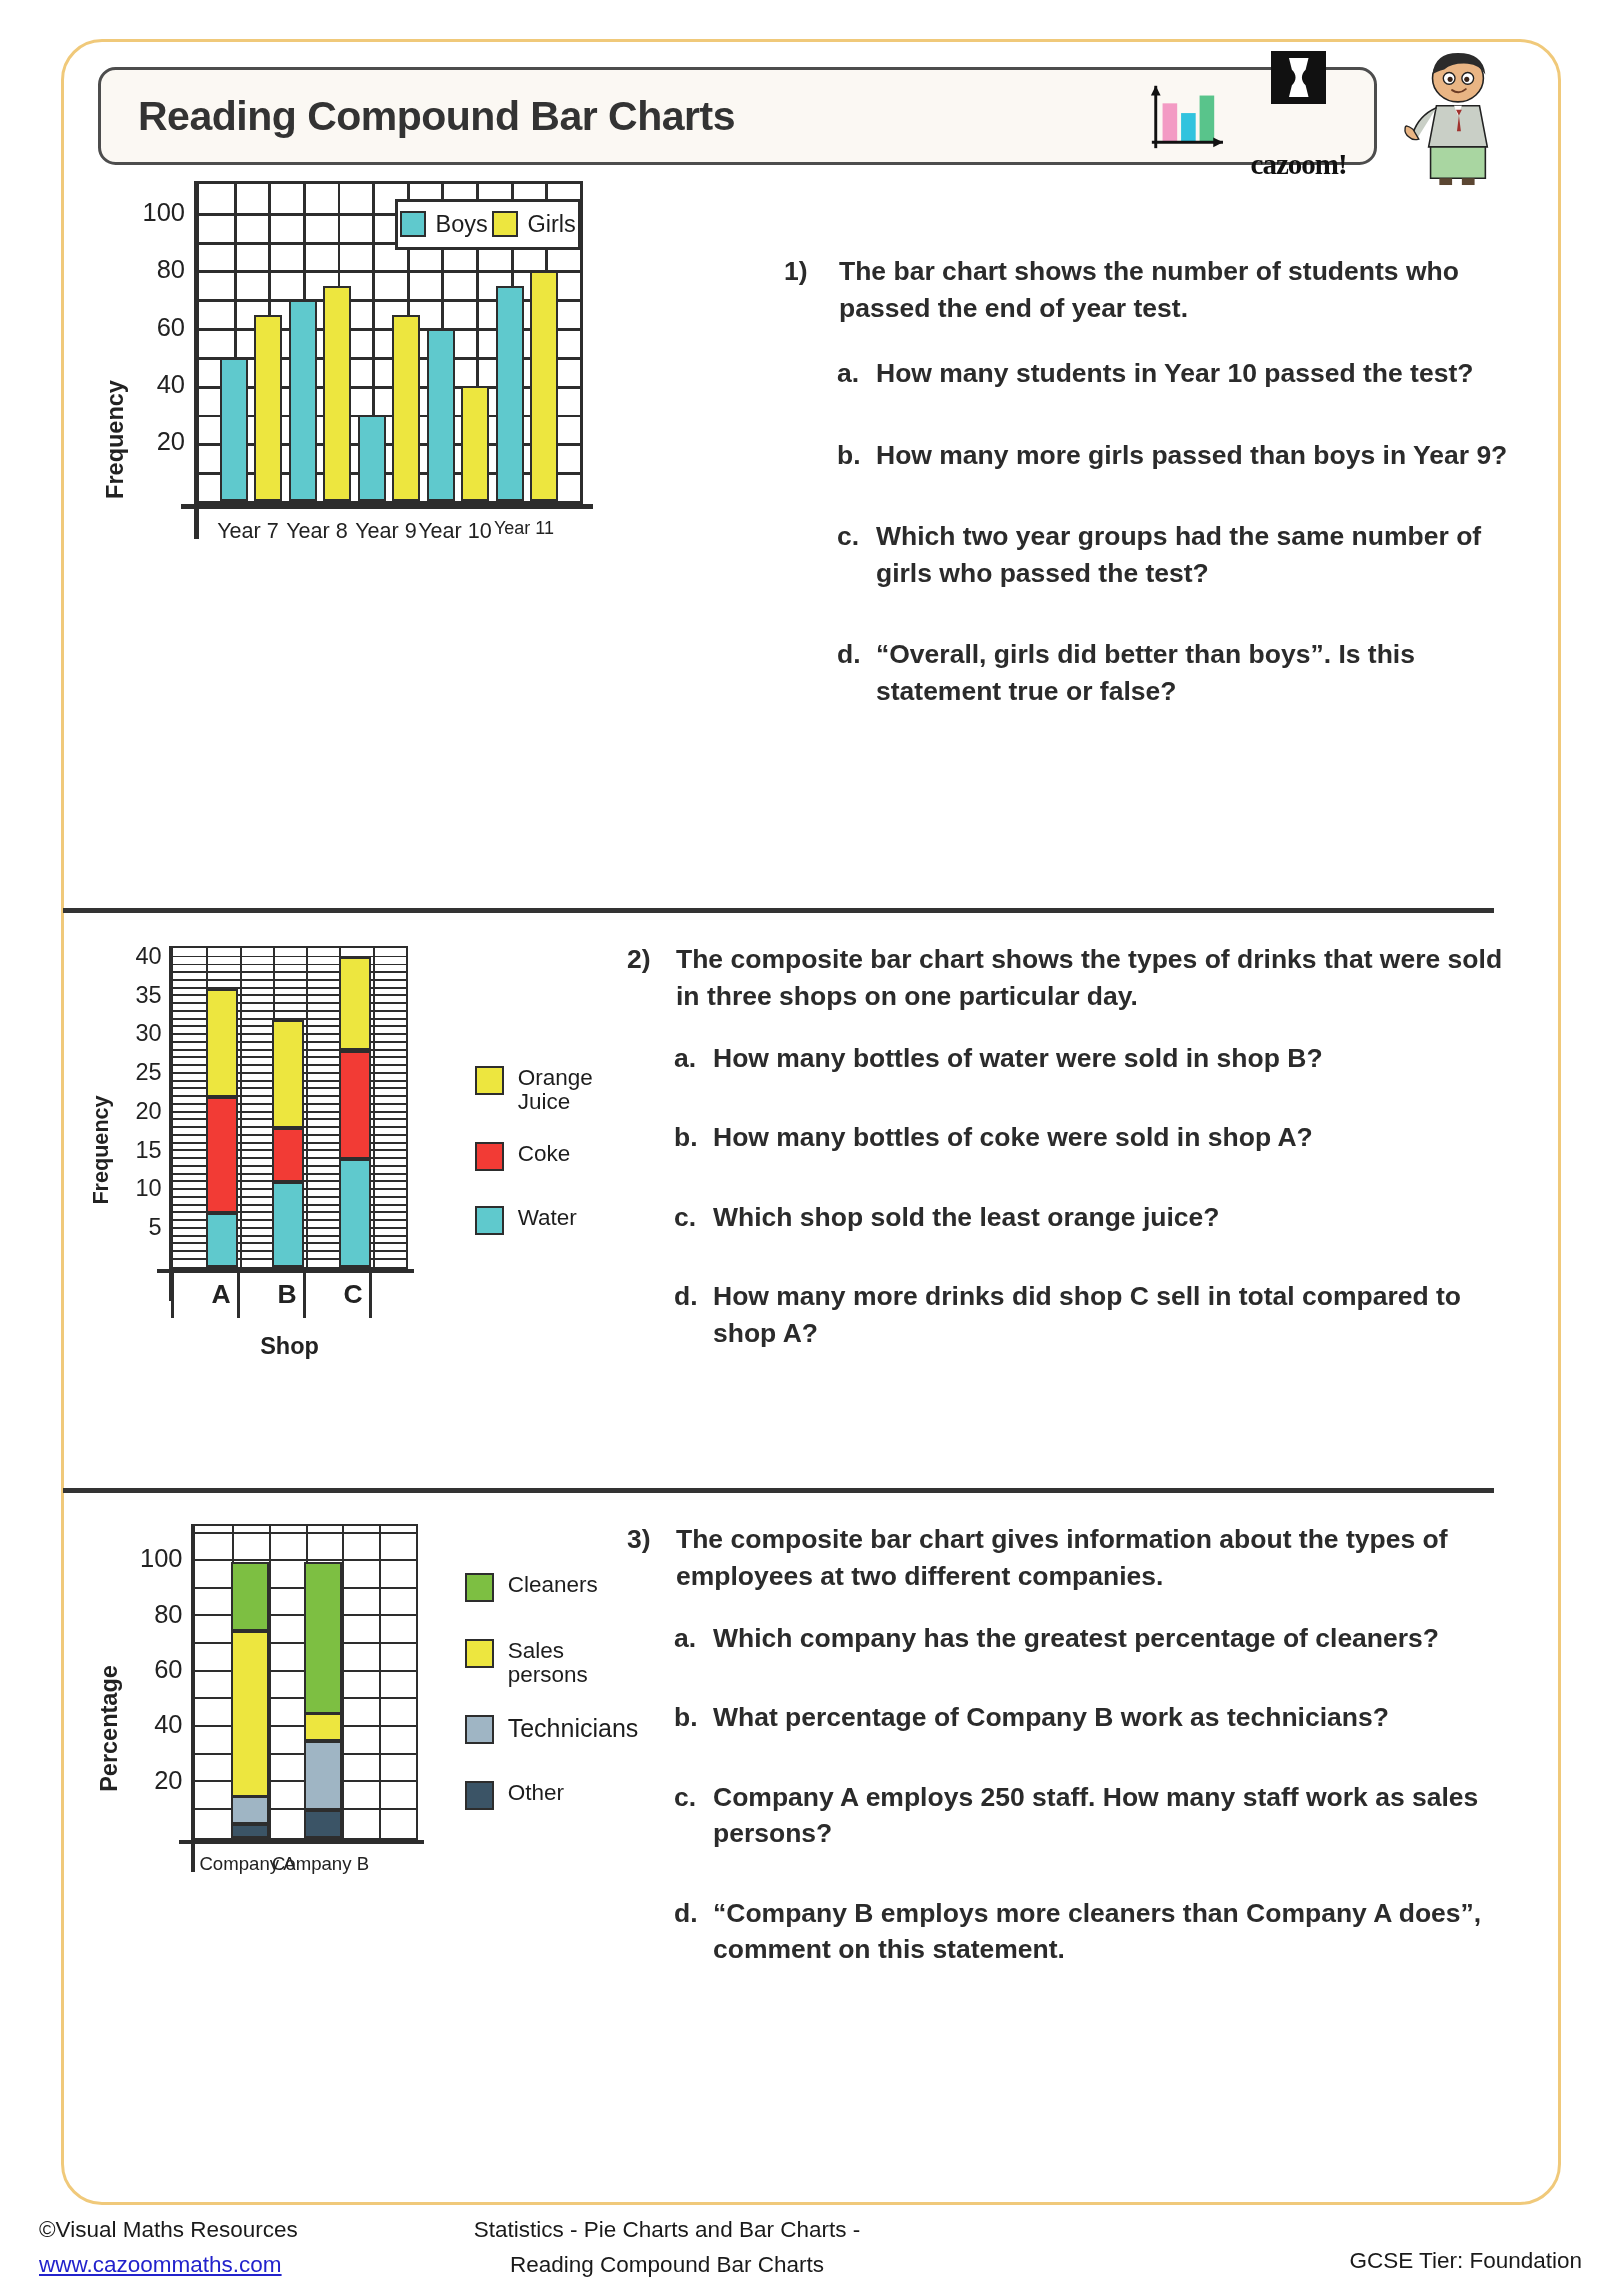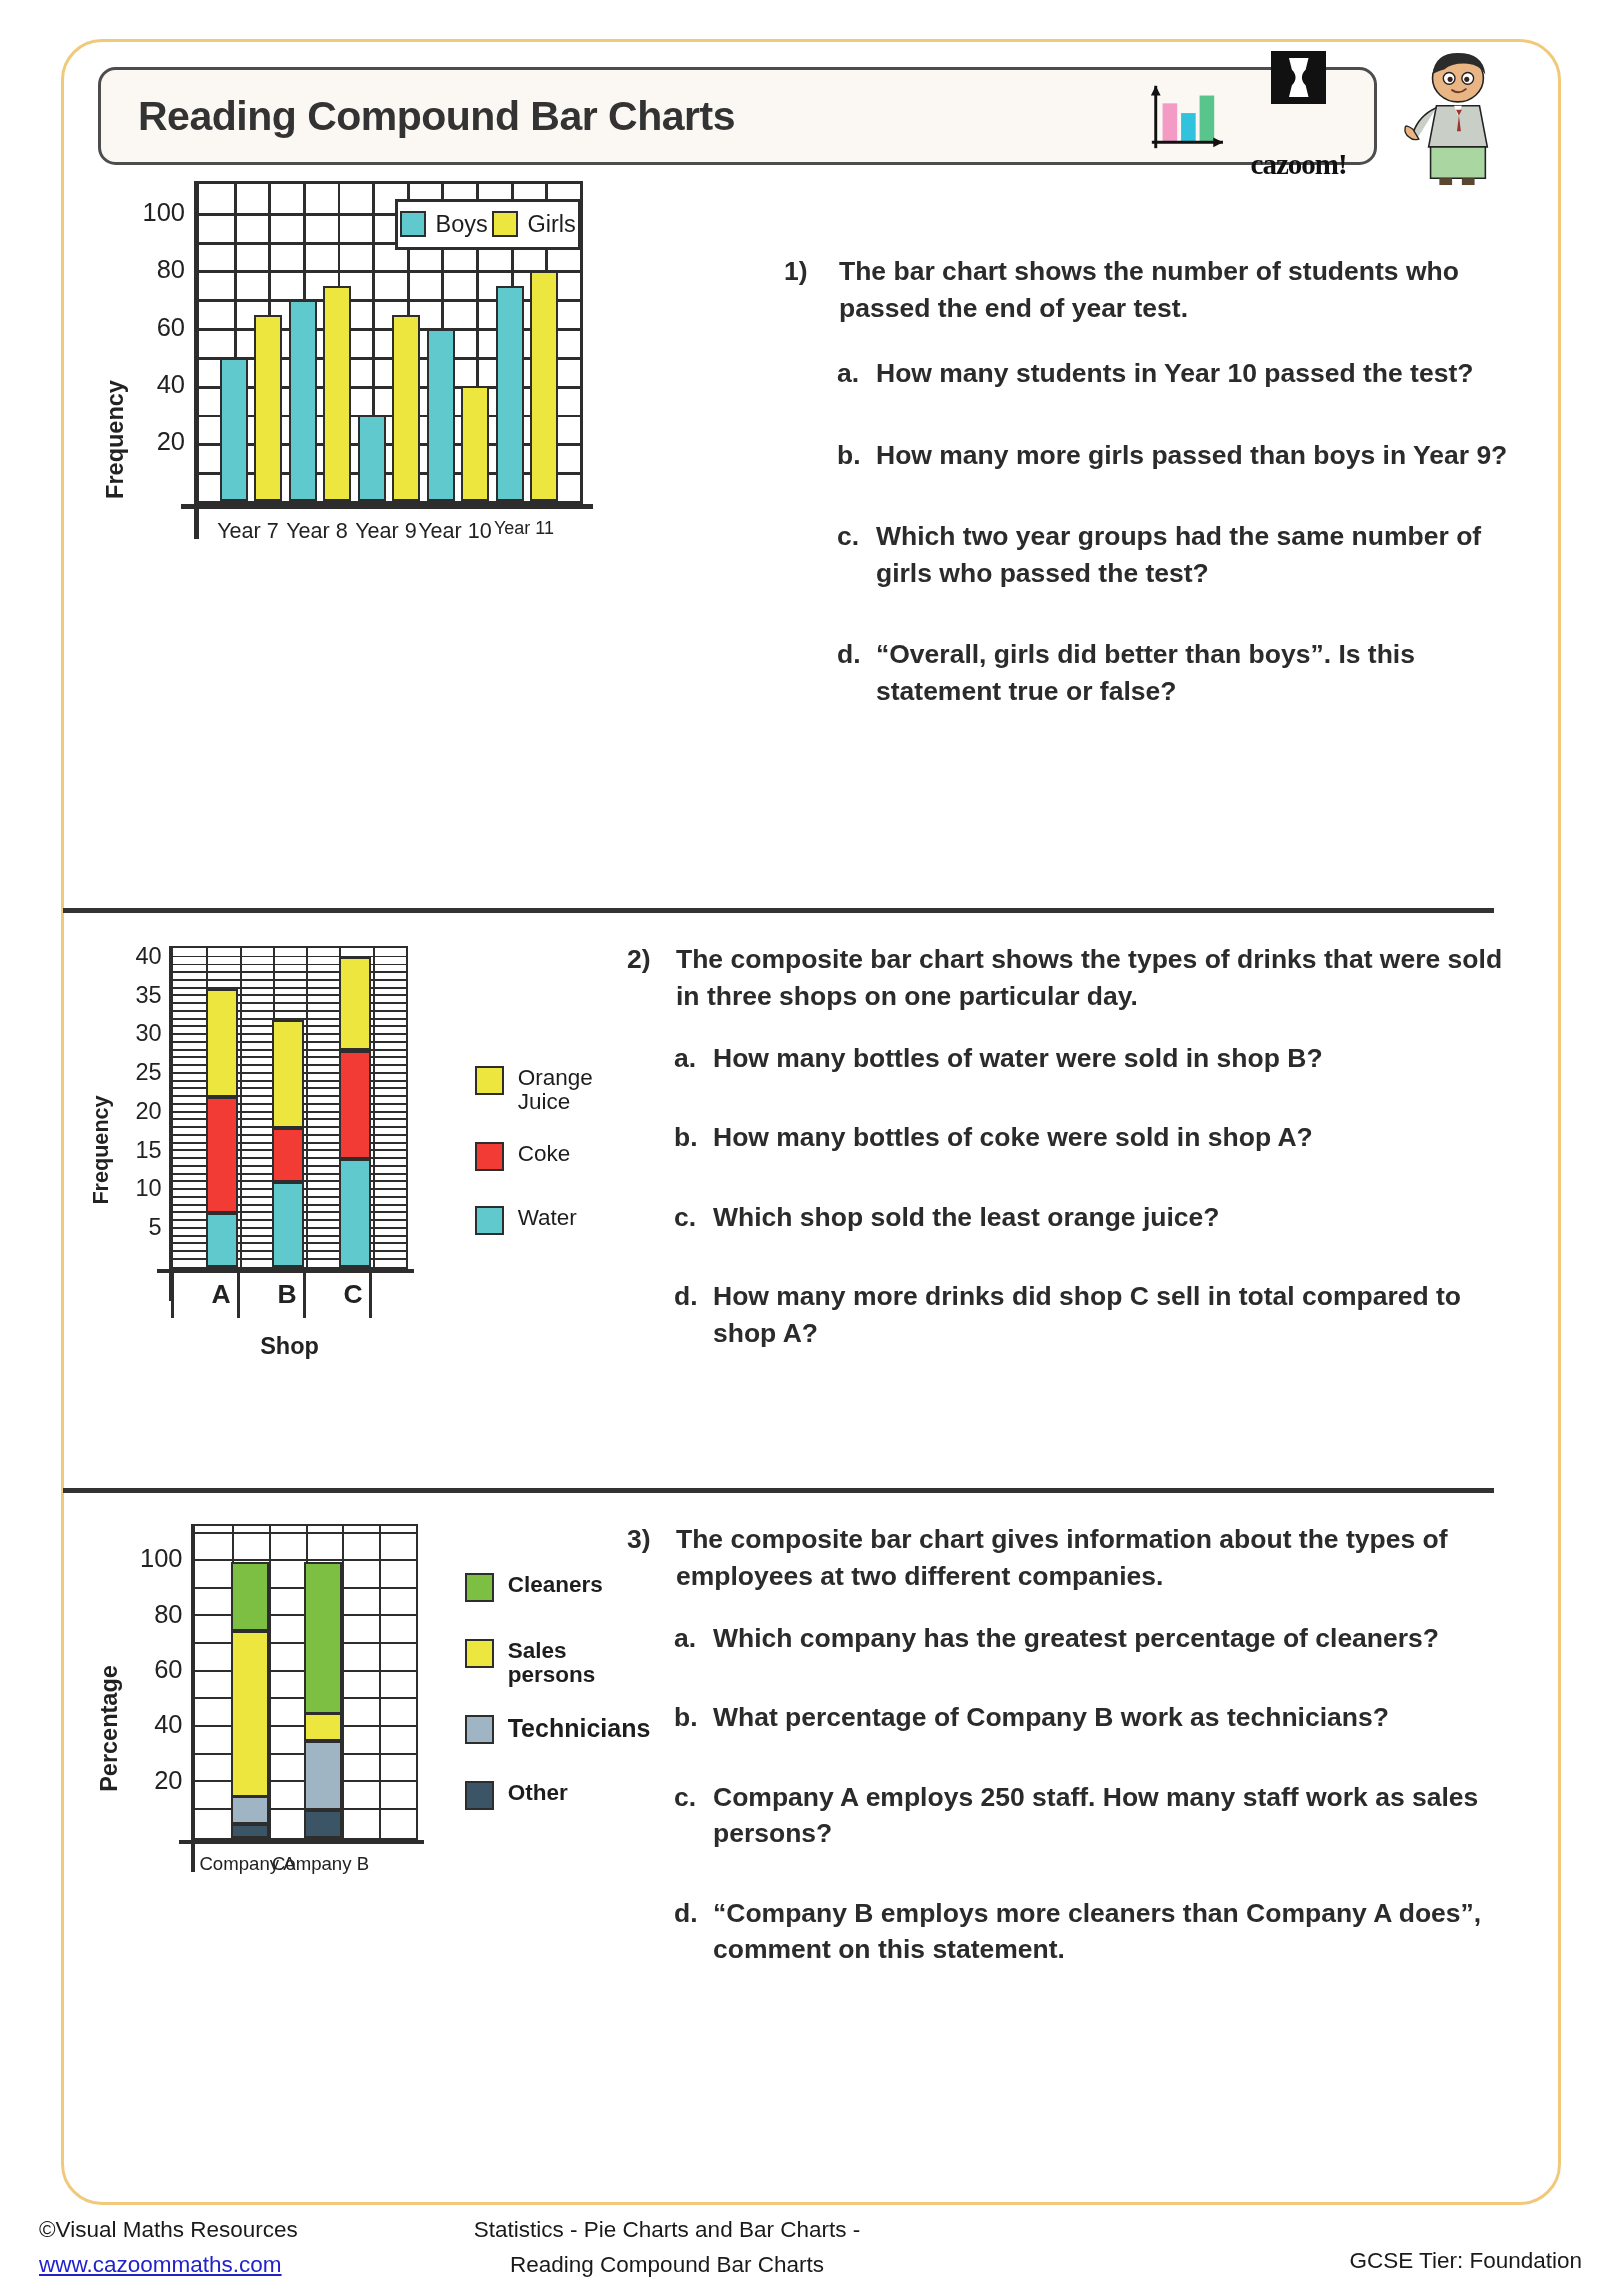--- a/index.html
+++ b/index.html
@@ -356,21 +356,21 @@
       <div class="bar" style="left:109px;bottom:28px;width:38px;height:69px;background:#9FB5C4;border-width:2.5px;"></div>
       <div class="bar" style="left:109px;bottom:97px;width:38px;height:28px;background:#EDE63F;border-width:2.5px;"></div>
       <div class="bar" style="left:109px;bottom:124px;width:38px;height:152px;background:#7DBF42;border-width:2.5px;"></div>
     </div>
   <div class="axis-line" style="left:108px; top:0px; width:3.9px; height:348px;"></div>
   <div class="axis-line" style="left:96px; top:316px; width:245px; height:3.9px;"></div>
   <div id="c3-cats">
       <div class="cat-label" style="left:96px;top:329px;width:137px;font-size:18.6px;">Company A</div>
       <div class="cat-label" style="left:169px;top:329px;width:137px;font-size:18.6px;">Company B</div>
     </div>
-  <div class="legend-box" id="c3-legend" style="left:382px; top:49px; width:206px;font-weight:bold;">
+  <div class="legend-box" id="c3-legend" style="left:382px; top:49px; width:206px;">
       <div class="legend-row" style="margin-bottom: 37px;">
         <div class="swatch" style="background:#7DBF42;"></div>
         <div class="legend-text" style="font-size:22.5px;white-space:pre-line;">Cleaners</div>
       </div>
       <div class="legend-row" style="margin-bottom: 29px;">
         <div class="swatch" style="background:#EDE63F;"></div>
         <div class="legend-text" style="font-size:22.5px;white-space:pre-line;">Sales
 persons</div>
       </div>
       <div class="legend-row" style="margin-bottom: 37px;">

